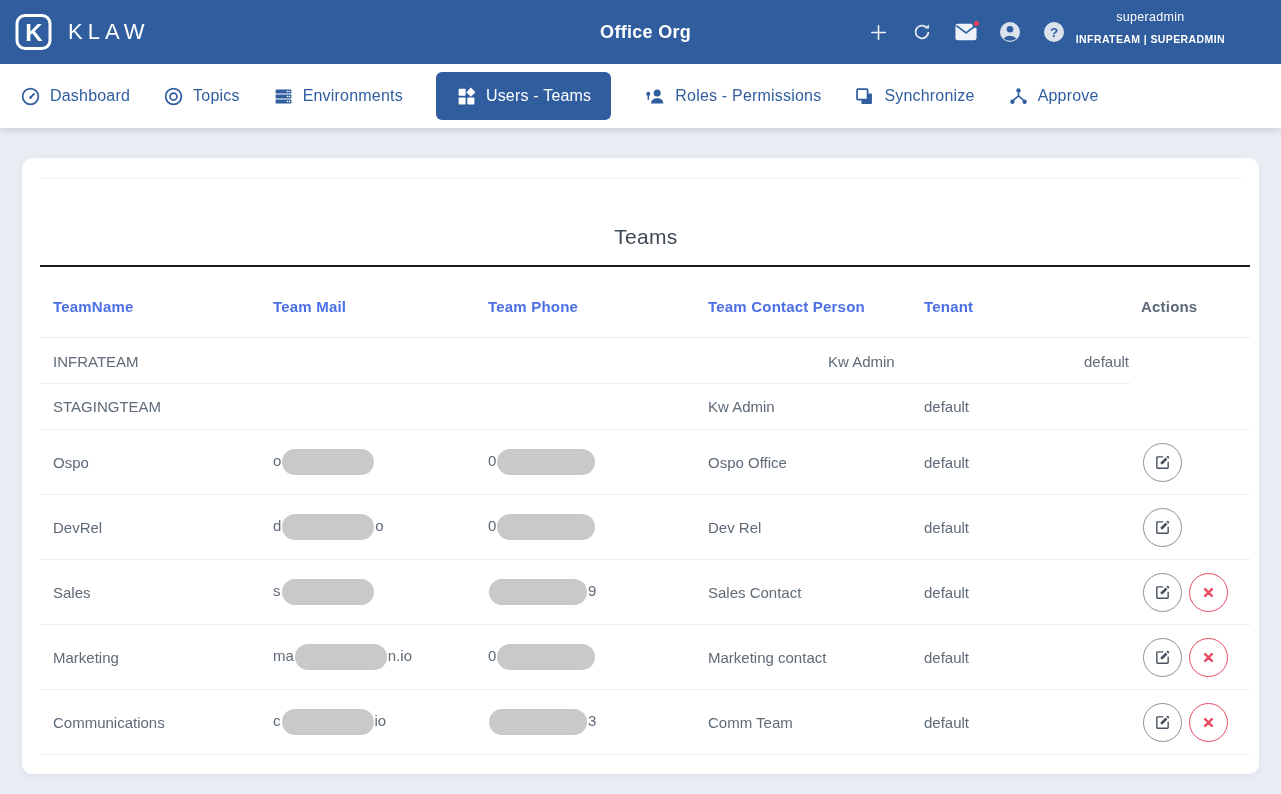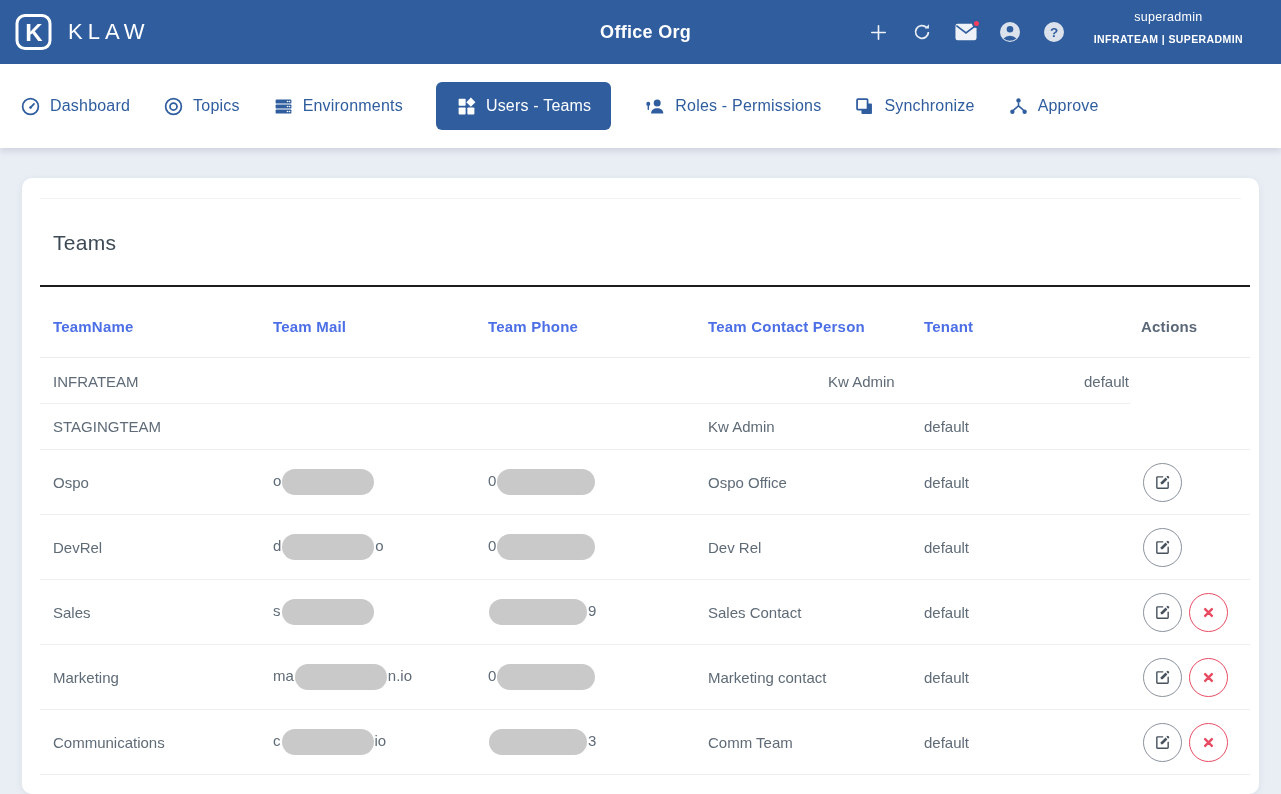--- a/index.html
+++ b/index.html
@@ -33,29 +33,29 @@
     position: absolute; left: 866px; top: 0; height: 64px;
     display: flex; align-items: center; gap: 20px;
   }
   .hicon { width: 24px; height: 24px; display: flex; align-items: center; justify-content: center; cursor: pointer; position: relative; }
   .hicon .badge {
     position: absolute; top: -1px; right: -3px;
     width: 9px; height: 9px; border-radius: 50%;
     background: #f2405c; border: 2px solid #2f5d9e;
   }
   .user-block {
-    position: absolute; right: 38px; top: 11px;
+    position: absolute; right: 56px; top: 11px;
     text-align: center; line-height: 1;
   }
   .user-name { font-size: 12.5px; margin-bottom: 10px; letter-spacing:.3px; }
   .user-role { font-size: 10.5px; font-weight: bold; letter-spacing: .4px; }
 
   
   .nav-bar {
-    height: 84px;
+    height: 64px;
     background: #fff;
     box-shadow: 0 3px 6px rgba(40,60,90,.14);
     display: flex; align-items: center;
     padding: 15px 20px; gap: 33px;
     position: relative; z-index: 2;
   }
   .nav-item {
     display: flex; align-items: center; gap: 9px;
     color: #2f5d9e; font-size: 16px; letter-spacing:.2px;
     cursor: pointer; white-space: nowrap;
@@ -70,22 +70,22 @@
   .card {
     margin: 30px 22px 0 22px;
     height: 616px;
     background: #fff;
     border-radius: 10px;
     box-shadow: 0 2px 8px rgba(40,60,90,.06);
     overflow: hidden;
   }
   .card-topline { margin: 20px 18px 0 18px; border-top: 1px solid #f0f2f6; }
   .panel-header {
-    display: flex; align-items: center; justify-content: flex-start;
-    padding: 17px 20px 0 31px; height: 70px;
+    display: flex; align-items: center; justify-content: flex-end;
+    padding: 17px 20px 0 31px; height: 70px; flex-direction: column;
   }
   .panel-title { font-size: 21px; font-weight: 500; color: #3d4954; letter-spacing: .3px; }
   .panel-actions { display: flex; align-items: center; gap: 11px; }
   .add-team-btn {
     height: 38px; padding: 0 21px;
     background: #fff; border: 1px solid #7a90f0; border-radius: 6px;
     color: #4c6fe6; font-size: 15.5px; font-family: inherit;
     letter-spacing:.2px; cursor: pointer;
   }
   .dark-rule { margin: 16px 9px 0 18px; border-bottom: 2px solid #1c1c1c; }

